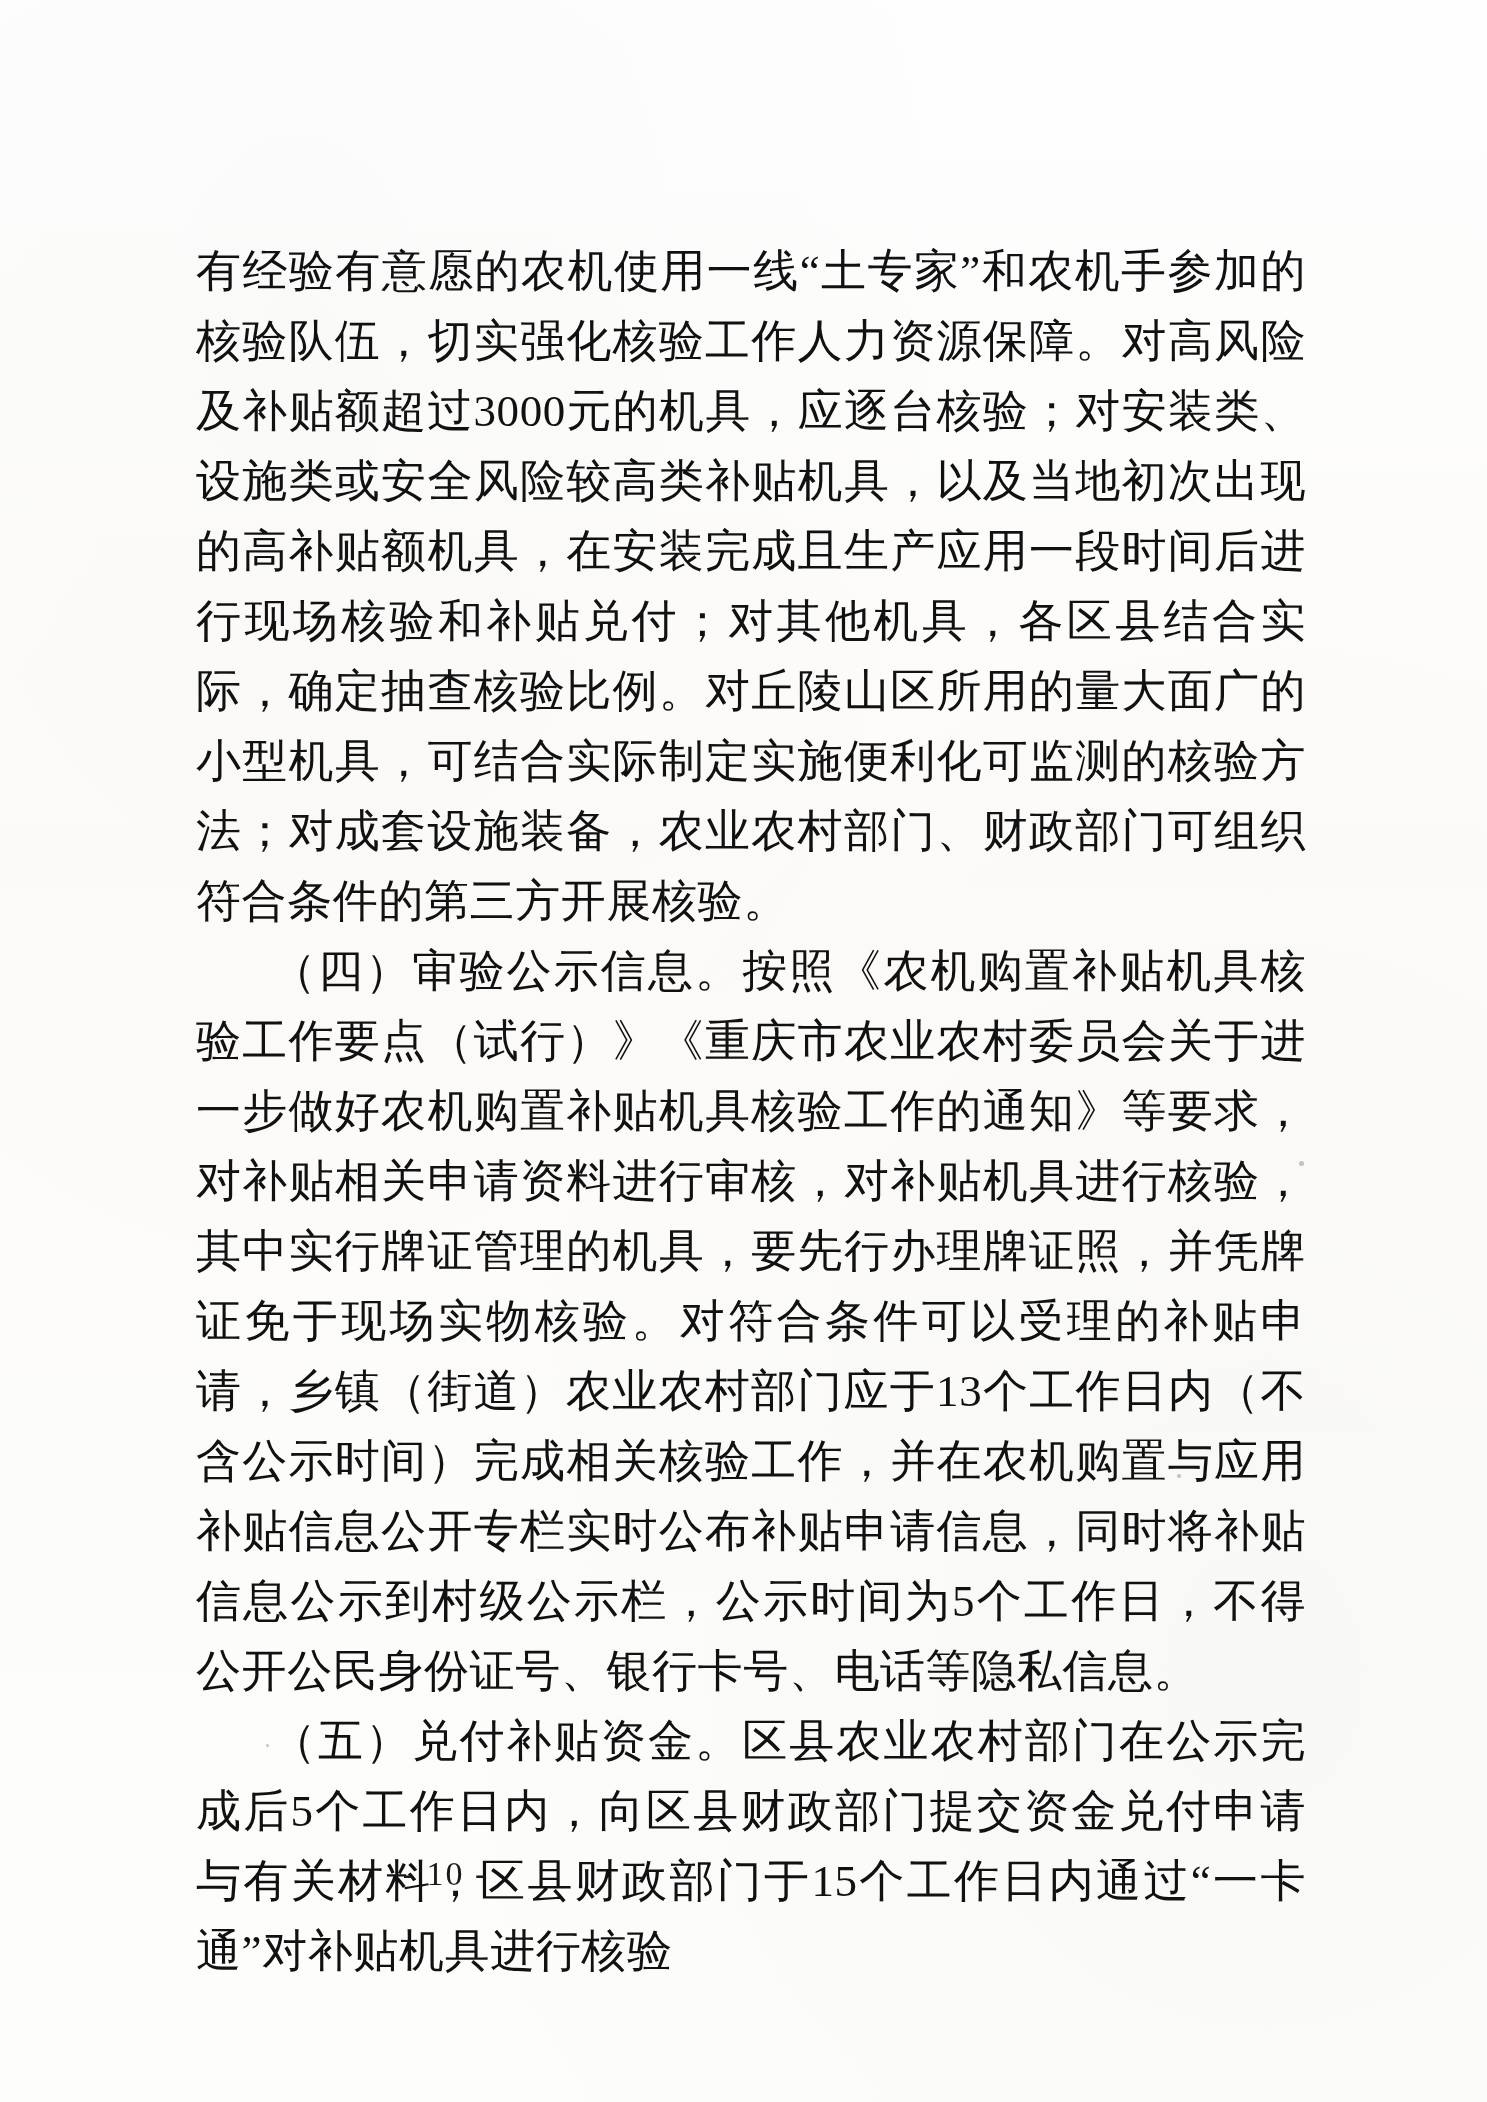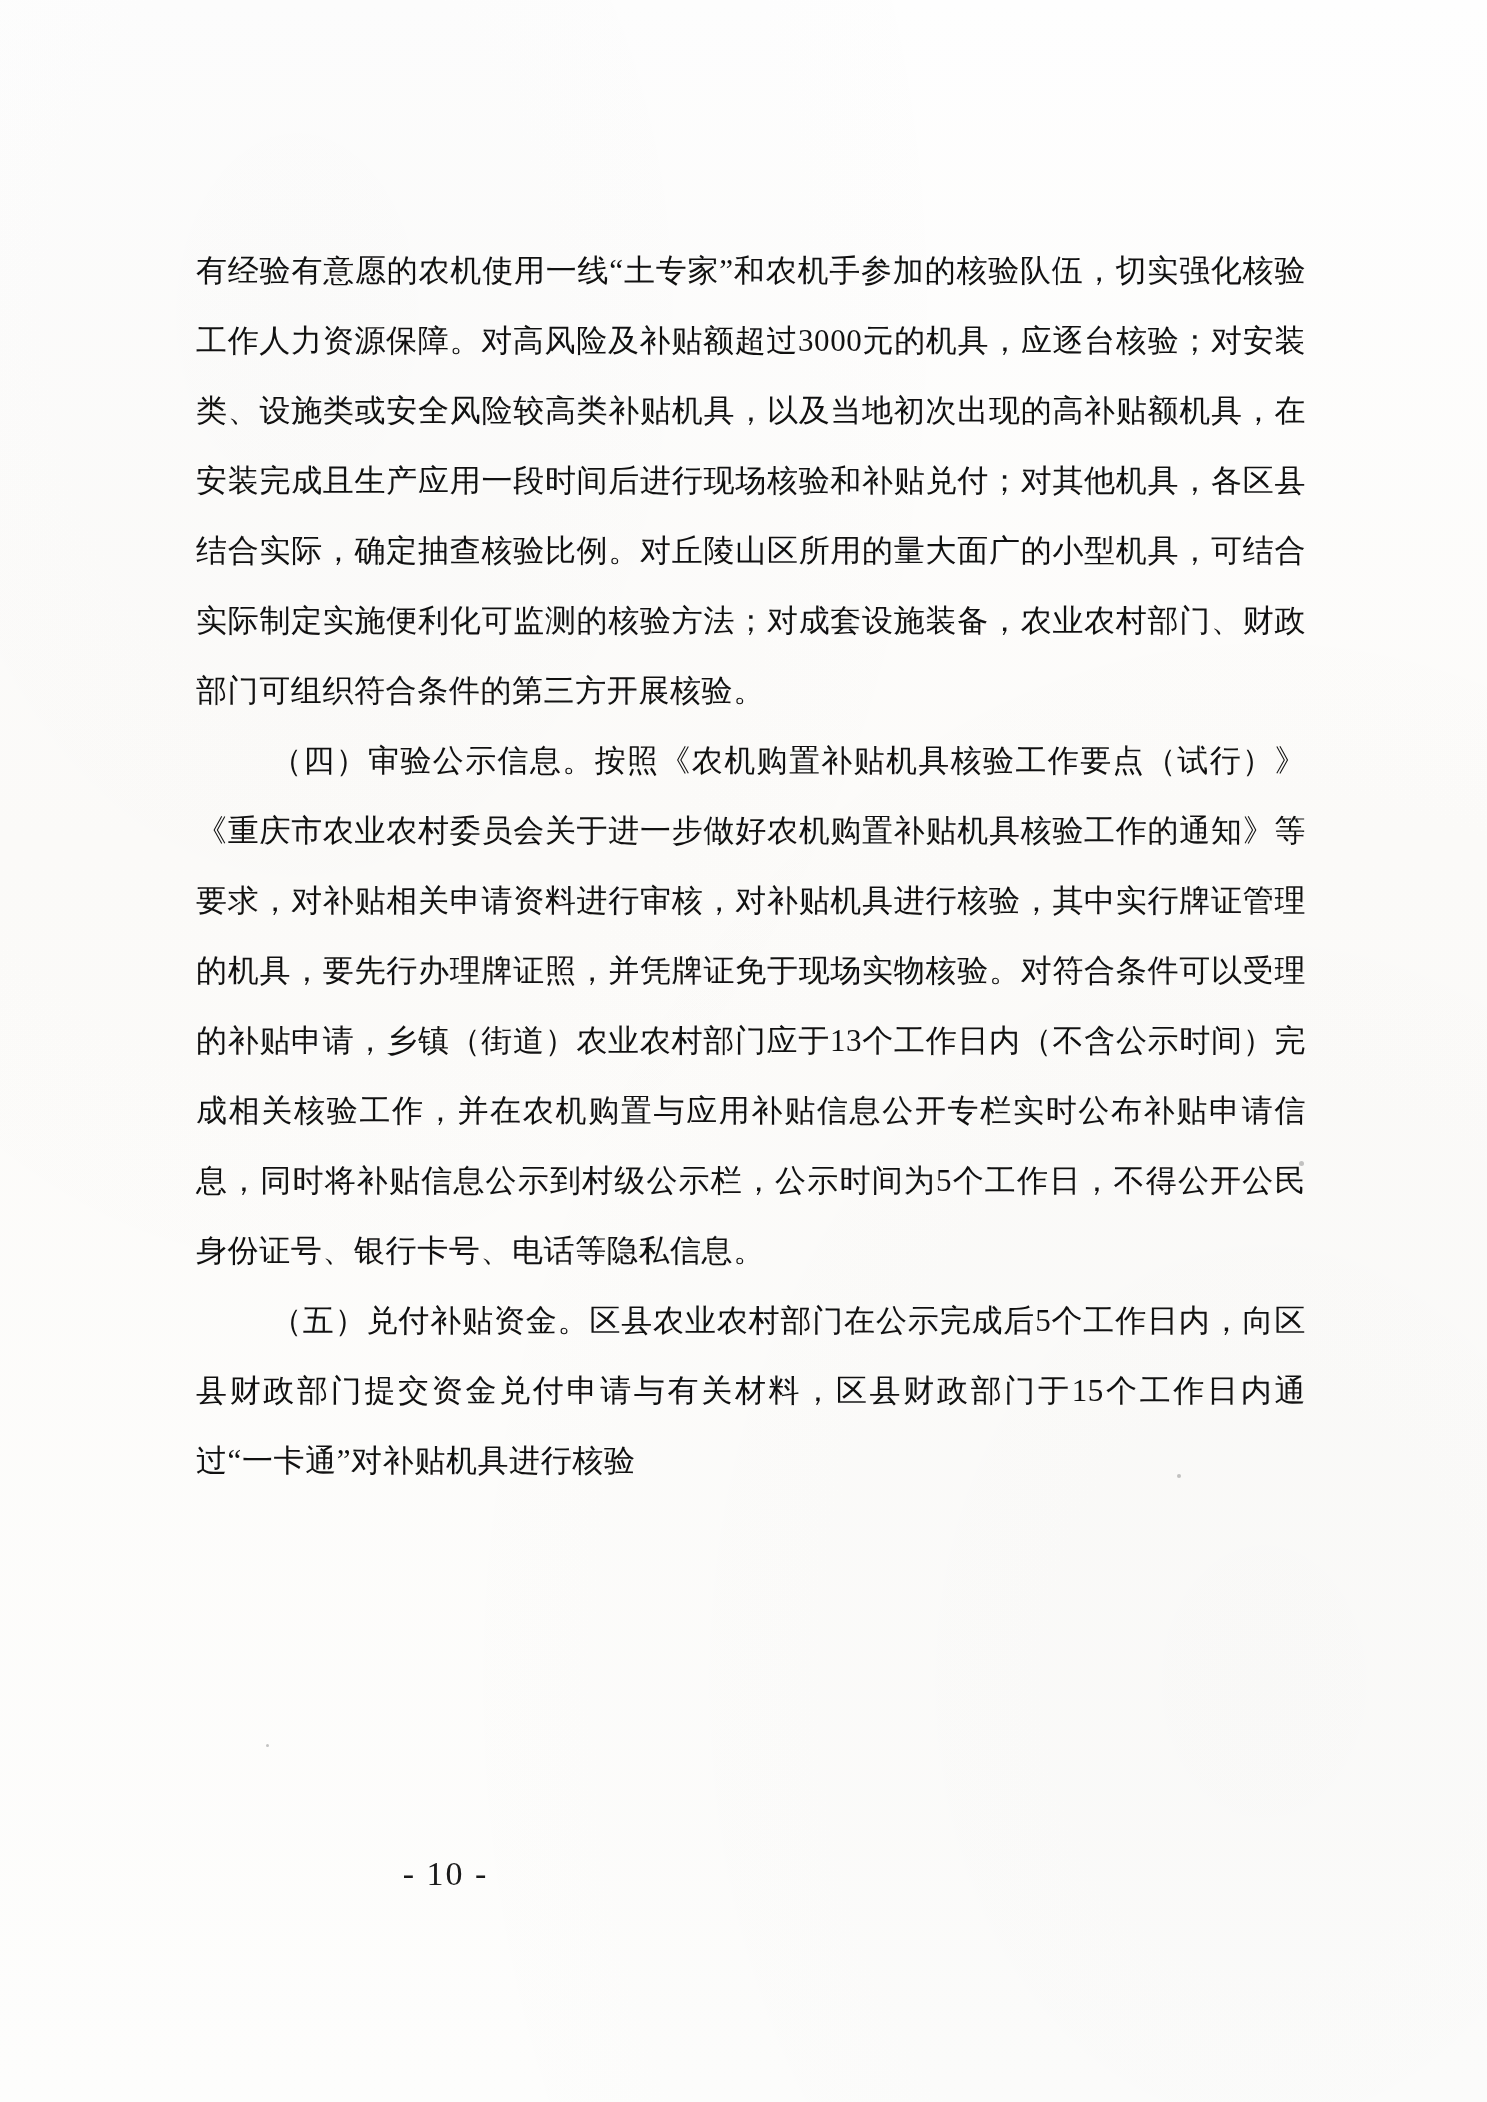--- a/index.html
+++ b/index.html
@@ -32,21 +32,21 @@
       linear-gradient(180deg, #fefefe 0%, #fcfbf9 40%, #fdfdfc 100%);
     pointer-events: none;
   }
   .content {
     position: absolute;
     left: 196px;
     top: 236px;
     width: 1110px;
   }
   .para {
-    font-size: 31px;
+    font-size: 45px;
     line-height: 70px;
     letter-spacing: 0.6px;
     text-align: justify;
     text-justify: inter-ideograph;
     color: #111;
     margin: 0;
     font-family: "Liberation Serif", "DejaVu Serif", serif;
   }
   .para + .para {
     margin-top: 0px;

